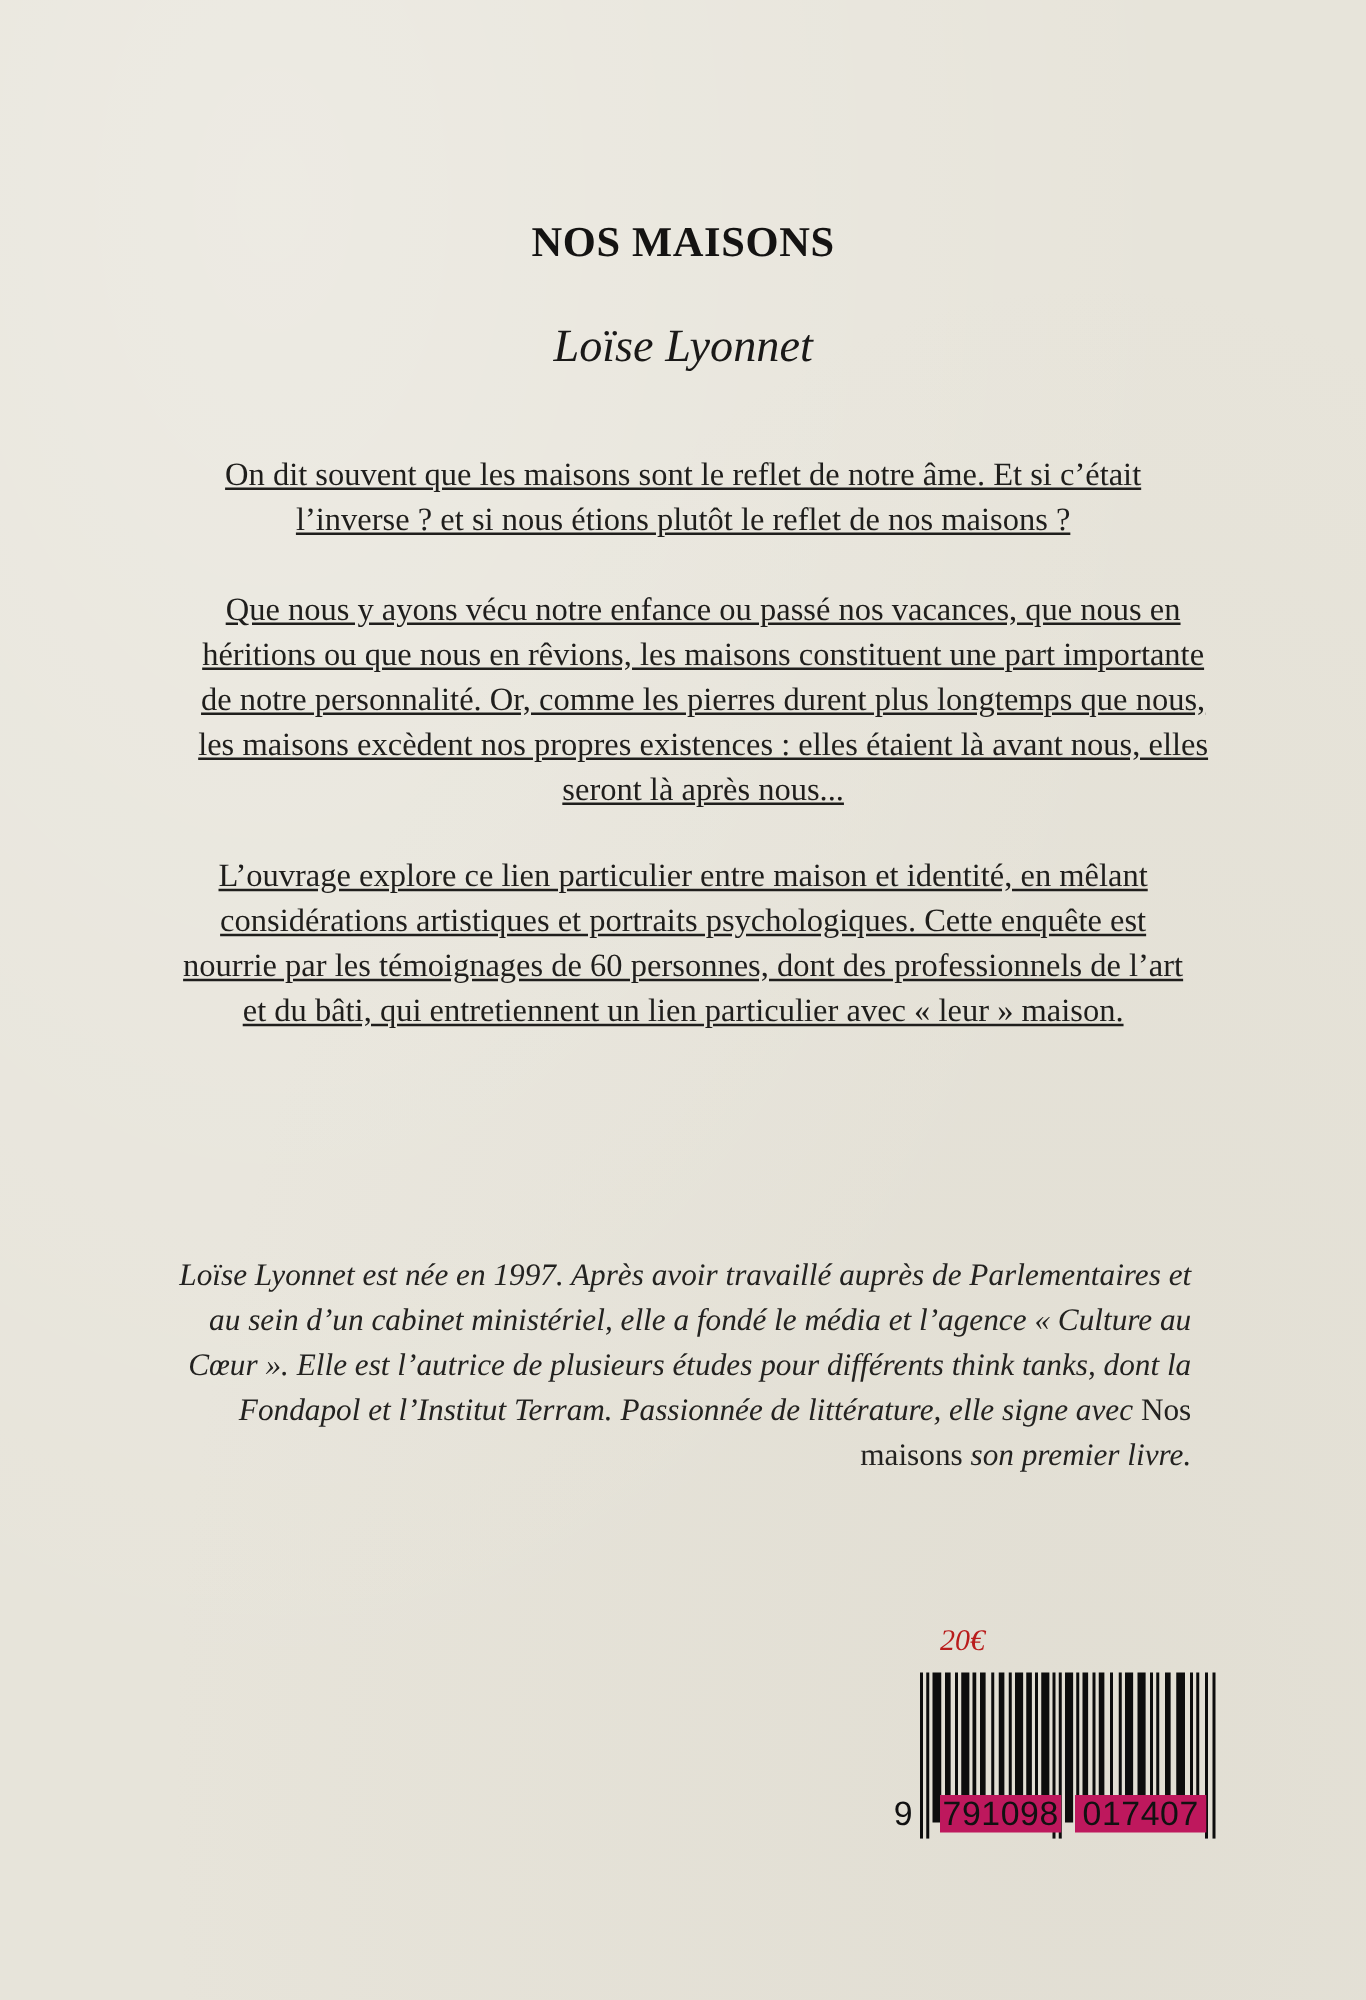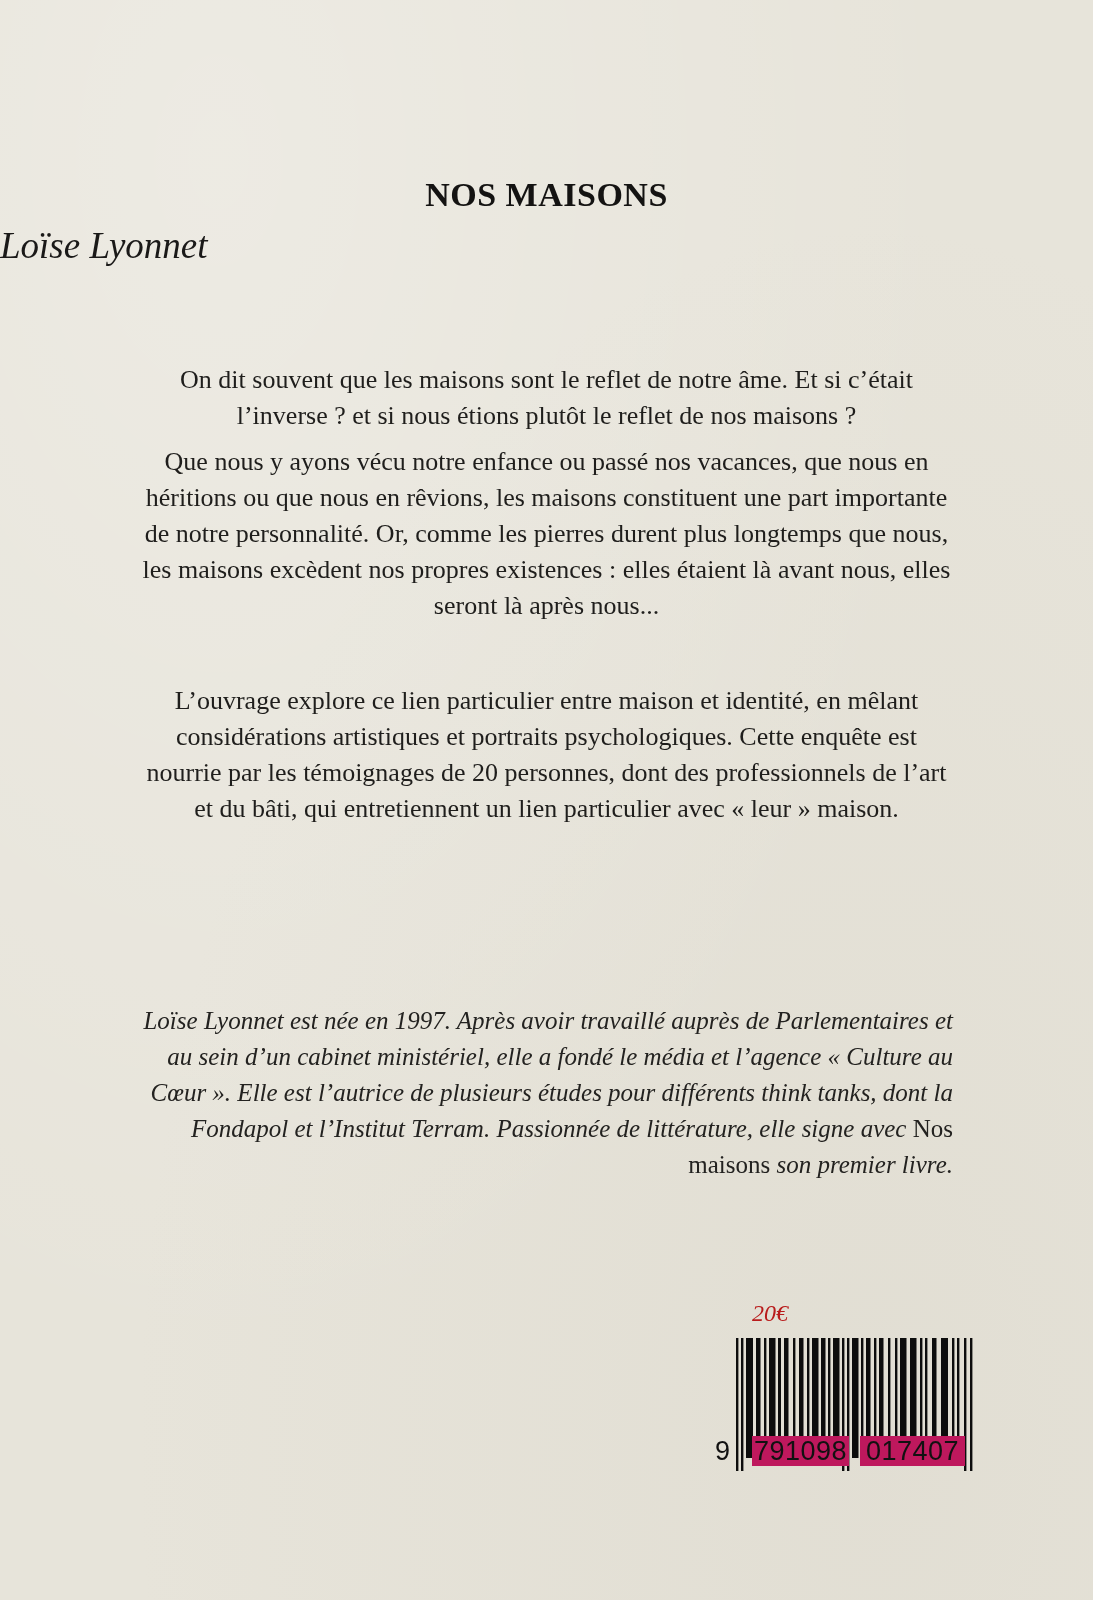--- a/index.html
+++ b/index.html
@@ -31,43 +31,45 @@
       width: 1093px;
       text-align: center;
       font-family: "Liberation Serif", serif;
       font-weight: bold;
       font-size: 34px;
       letter-spacing: 0.5px;
       color: #141312;
     }
     .author {
       position: absolute;
-      top: 224px;
+      top: 256px;
       left: 0;
       width: 1093px;
+      text-align: center;
       font-family: "Liberation Serif", serif;
       font-style: italic;
       font-size: 37px;
       color: #1a1918;
     }
     .blurb {
       position: absolute;
       left: 140px;
       width: 813px;
       text-align: center;
       font-family: "Liberation Serif", serif;
       font-size: 26px;
       line-height: 36px;
       color: #1f1e1c;
     }
     .blurb p {
       margin: 0;
+      text-decoration: underline;
     }
     .p1 { top: 362px; }
-    .p2 { top: 444px; }
+    .p2 { top: 470px; margin-left: 16px; }
     .p3 { top: 683px; }
     .p4 { top: 893px; }
     .bio {
       position: absolute;
       top: 1003px;
       left: 140px;
       width: 813px;
       text-align: right;
       font-family: "Liberation Serif", serif;
       font-style: italic;
@@ -119,21 +121,21 @@
   <div class="title">NOS MAISONS</div>
   <div class="author">Loïse Lyonnet</div>
 
   <div class="blurb p1">
     <p>On dit souvent que les maisons sont le reflet de notre âme. Et si c’était l’inverse ? et si nous étions plutôt le reflet de nos maisons ?</p>
   </div>
   <div class="blurb p2">
     <p>Que nous y ayons vécu notre enfance ou passé nos vacances, que nous en héritions ou que nous en rêvions, les maisons constituent une part importante de notre personnalité. Or, comme les pierres durent plus longtemps que nous, les maisons excèdent nos propres existences : elles étaient là avant nous, elles seront là après nous...</p>
   </div>
   <div class="blurb p3">
-    <p>L’ouvrage explore ce lien particulier entre maison et identité, en mêlant considérations artistiques et portraits psychologiques. Cette enquête est nourrie par les témoignages de 20 personnes, dont des professionnels de l’art et du bâti, qui entretiennent un lien particulier avec « leur » maison.</p>
+    <p>L’ouvrage explore ce lien particulier entre maison et identité, en mêlant considérations artistiques et portraits psychologiques. Cette enquête est nourrie par les témoignages de 60 personnes, dont des professionnels de l’art et du bâti, qui entretiennent un lien particulier avec « leur » maison.</p>
   </div>
 
   <div class="bio"><span>Loïse Lyonnet est née en 1997. Après avoir travaillé auprès de Parlementaires et au sein d’un cabinet ministériel, elle a fondé le média et l’agence « Culture au Cœur ». Elle est l’autrice de plusieurs études pour différents think tanks, dont la Fondapol et l’Institut Terram. Passionnée de littérature, elle signe avec </span><span class="upright">Nos maisons</span><span> son premier livre.</span></div>
 
   <div class="price">20€</div>
 
   <div class="barcode">
     <svg width="280" height="135" viewBox="0 0 280 135">
       <g fill="#0d0d0d">
 

